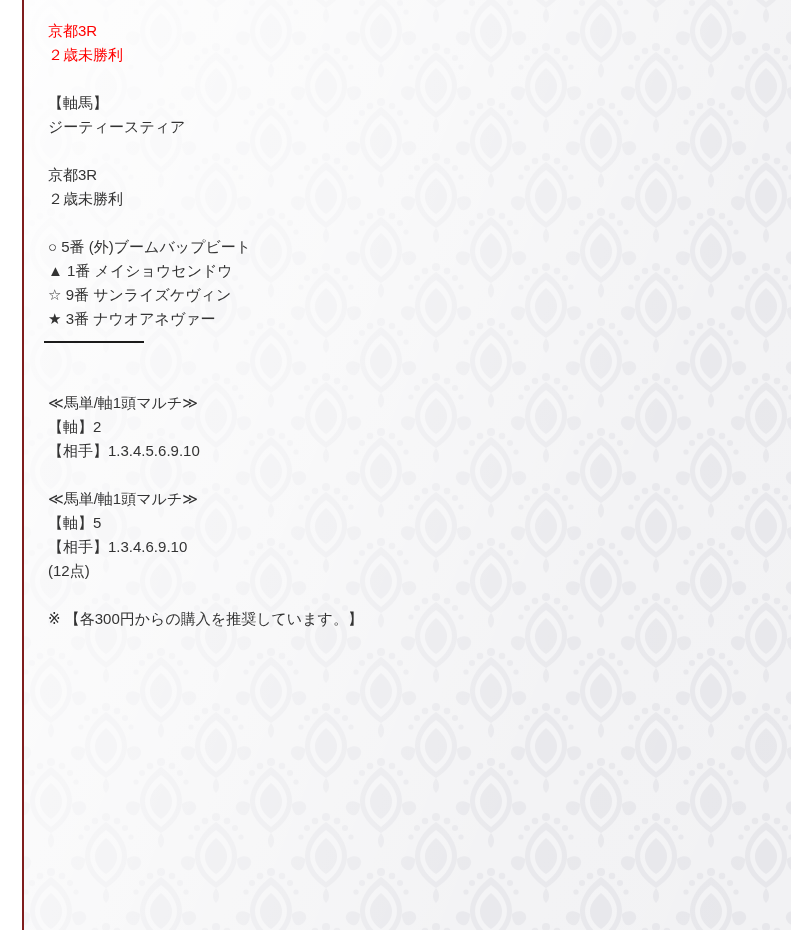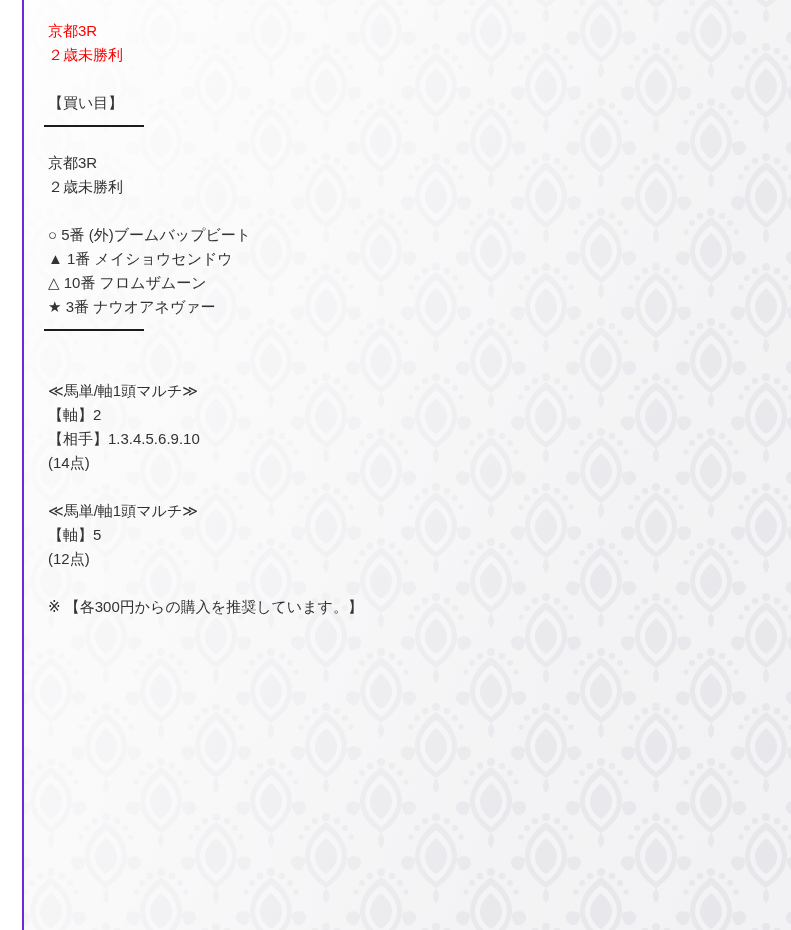--- a/index.html
+++ b/index.html
@@ -5,21 +5,21 @@
   html, body { margin: 0; padding: 0; }
   body {
     width: 791px; height: 930px; overflow: hidden;
     background: #ffffff;
     font-family: "Liberation Sans", "DejaVu Sans", sans-serif;
   }
   .content {
     position: relative;
     margin-left: 22px;
     height: 930px;
-    border-left: 2px solid #6d28d9;
+    border-left: 2px solid #7f1d1d;
     box-sizing: border-box;
   }
   .bg-pattern {
     position: absolute; top: 0; left: 0;
     width: 100%; height: 100%;
     display: block;
   }
   .bg-fade {
     position: absolute; top: 0; left: 0; right: 0; bottom: 0;
     background: linear-gradient(112deg,
@@ -97,70 +97,72 @@
 
   <div class="text-layer">
 
     <p class="block red-header">
       <span>京都3R</span><br>
       <span>２歳未勝利</span>
     </p>
 
 
 
+    <p class="block">
+      <span>【軸馬】</span><br>
+      <span>ジーティースティア</span>
+    </p>
 
-    <div class="block">
-      <div class="line">【買い目】</div>
-      <div class="divider"></div>
-    </div>
 
     <p class="block">
       <span>京都3R</span><br>
       <span>２歳未勝利</span>
     </p>
 
     <div class="block">
       <div class="line">
         <span>○</span>
         <span>5番</span>
         <span>(外)ブームバップビート</span>
       </div>
       <div class="line">
         <span>▲</span>
         <span>1番</span>
         <span>メイショウセンドウ</span>
       </div>
       <div class="line">
-        <span>△</span>
-        <span>10番</span>
-        <span>フロムザムーン</span>
+        <span>☆</span>
+        <span>9番</span>
+        <span>サンライズケヴィン</span>
       </div>
       <div class="line">
         <span>★</span>
         <span>3番</span>
         <span>ナウオアネヴァー</span>
       </div>
       <div class="divider"></div>
     </div>
 
     <div class="block gap-large">
       <div class="line">≪馬単/軸1頭マルチ≫</div>
       <div class="line">
         <span>【軸】</span><span>2</span>
       </div>
       <div class="line">
         <span>【相手】</span><span>1.3.4.5.6.9.10</span>
       </div>
-      <div class="line">(14点)</div>
     </div>
 
     <div class="block">
       <div class="line">≪馬単/軸1頭マルチ≫</div>
       <div class="line">
         <span>【軸】</span><span>5</span>
+      </div>
+      <div class="line">
+        <span>【相手】</span><span>1.3.4.6.9.10</span>
       </div>
       <div class="line">(12点)</div>
     </div>
 
     <p class="block">※ 【各300円からの購入を推奨しています。】</p>
 
   </div>
 </div>
 
 </body></html>

